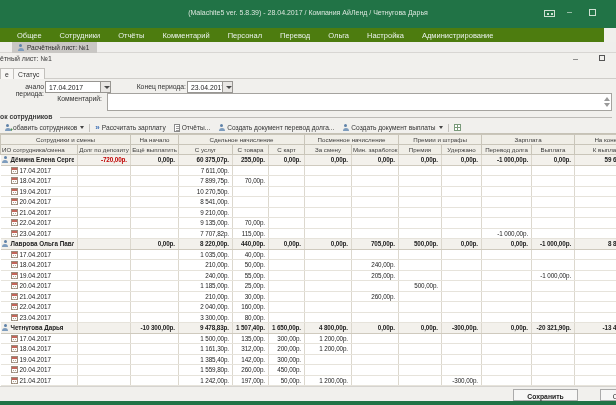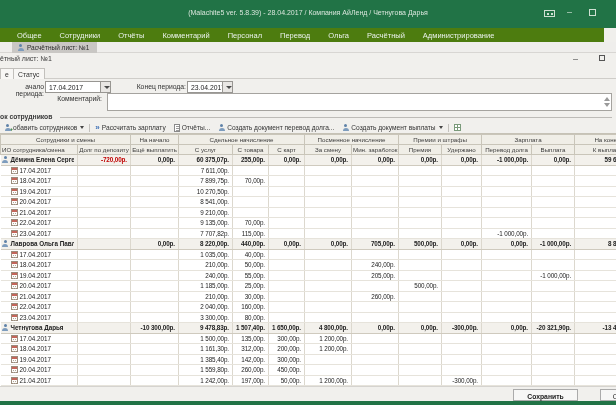--- a/index.html
+++ b/index.html
@@ -96,21 +96,21 @@
 </div>
 
 <div class="menubar">
   <span>Общее</span>
   <span>Сотрудники</span>
   <span>Отчёты</span>
   <span>Комментарий</span>
   <span>Персонал</span>
   <span>Перевод</span>
   <span>Ольга</span>
-  <span>Расчётный</span>
+  <span>Настройка</span>
   <span>Администрирование</span>
 </div>
 
 <div class="tabstrip">
   <div class="doc-tab">
     <span class="person-icon"></span>
     <span>Расчётный лист: №1</span>
   </div>
 </div>
 

